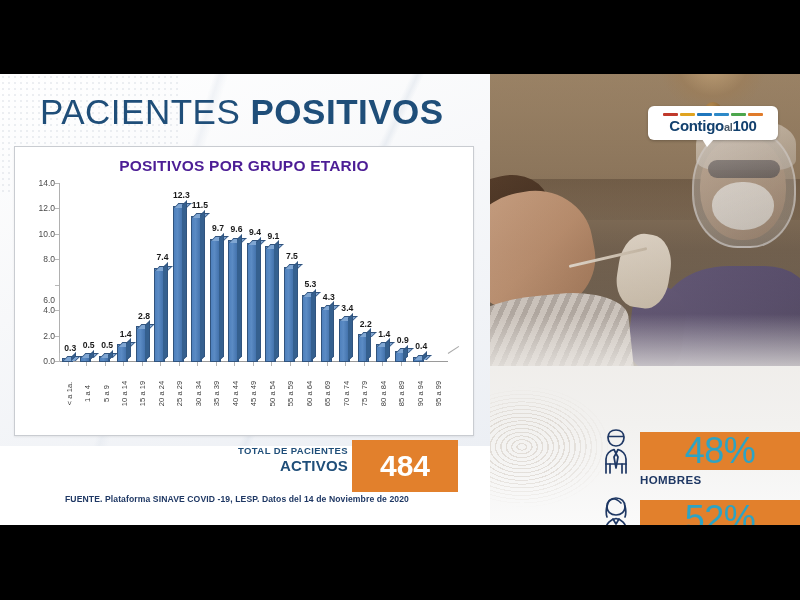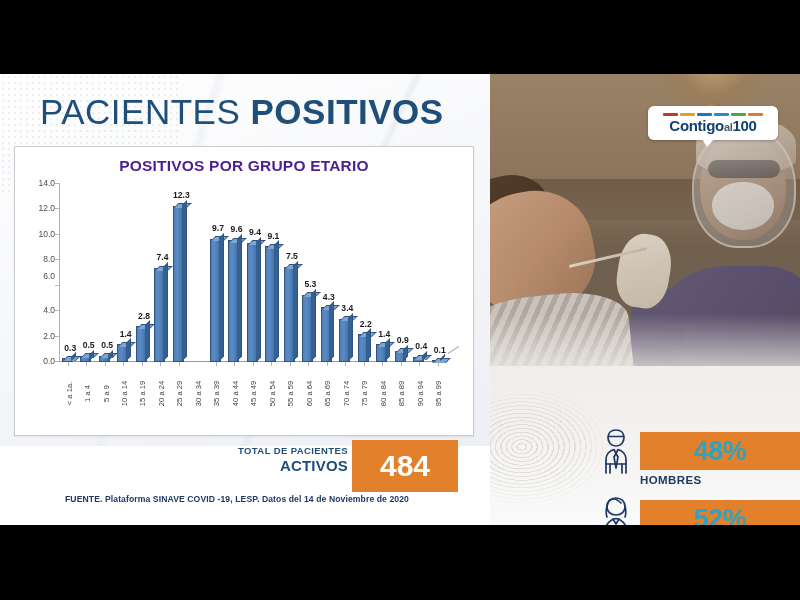--- a/index.html
+++ b/index.html
@@ -201,21 +201,21 @@
     background:#fff; clip-path:polygon(0 0,100% 0,42% 100%); }
   #logo-bars { display:flex; gap:2px; margin-bottom:2px; }
   #logo-bars i { display:block; width:15px; height:3px; border-radius:1px; }
   #logo-text { font-size:15px; font-weight:bold; color:#12406e; letter-spacing:-.3px; line-height:1; white-space:nowrap; }
   #logo-text .al { font-size:11px; font-weight:bold; color:#4a5a6a; }
   #logo-text .c100 { color:#12406e; }
 
   
   .stat { position:absolute; left:150px; width:160px; height:38px; background:#e2802c; z-index:4;
           display:flex; align-items:center; justify-content:center; }
-  .stat-pct { font-size:27px; font-weight:bold; color:#2da3c4; letter-spacing:-.5px; }
+  .stat-pct { font-size:36px; font-weight:normal; color:#2da3c4; letter-spacing:-.5px; }
   .stat-label { position:absolute; left:150px; font-size:11.5px; font-weight:bold; color:#1f3864; letter-spacing:.4px; z-index:4; }
   #stat-hombres { top:358px; }
   #label-hombres { top:400px; }
   #stat-mujeres { top:426px; }
   .person-icon { position:absolute; left:104px; width:44px; height:50px; z-index:4; }
   #icon-hombres { top:352px; }
   #icon-mujeres { top:420px; }
 </style>
 </head>
 <body>
@@ -236,21 +236,21 @@
         </div>
       </div>
 
       <div id="chart-card">
         <div id="chart-title">POSITIVOS POR GRUPO ETARIO</div>
         <div id="plot">
           <div class="ylabels" id="ylabels">
               <div class="ylab" style="top: 178px;">0.0</div>
               <div class="ylab" style="top: 152.571px;">2.0</div>
               <div class="ylab" style="top: 127.143px;">4.0</div>
-              <div class="ylab" style="top: 93px;">6.0</div>
+              <div class="ylab" style="top: 117px;">6.0</div>
               <div class="ylab" style="top: 76.2857px;">8.0</div>
               <div class="ylab" style="top: 50.8571px;">10.0</div>
               <div class="ylab" style="top: 25.4286px;">12.0</div>
               <div class="ylab" style="top: 0px;">14.0</div>
             </div>
           <div class="yaxis-line"></div>
           <div class="baseline-3d"></div>
           <div id="bars">
               <div class="bar-slot" style="left: 0px; width: 18.4762px;">
                 <div class="bar" style="height: 3.81429px;"></div>
@@ -280,20 +280,25 @@
               <div class="bar-slot" style="left: 92.381px; width: 18.4762px;">
                 <div class="bar" style="height: 94.0857px;"></div>
                 <div class="bar-val" style="bottom: 99.5857px;">7.4</div>
                 <div class="xtick"></div>
               </div>
               <div class="bar-slot" style="left: 110.857px; width: 18.4762px;">
                 <div class="bar" style="height: 156.386px;"></div>
                 <div class="bar-val" style="bottom: 161.886px;">12.3</div>
                 <div class="xtick"></div>
               </div>
+              <div class="bar-slot" style="left: 129.333px; width: 18.4762px;">
+                <div class="bar" style="height: 146.214px;"></div>
+                <div class="bar-val" style="bottom: 151.714px;">11.5</div>
+                <div class="xtick"></div>
+              </div>
               <div class="bar-slot" style="left: 147.81px; width: 18.4762px;">
                 <div class="bar" style="height: 123.329px;"></div>
                 <div class="bar-val" style="bottom: 128.829px;">9.7</div>
                 <div class="xtick"></div>
               </div>
               <div class="bar-slot" style="left: 166.286px; width: 18.4762px;">
                 <div class="bar" style="height: 122.057px;"></div>
                 <div class="bar-val" style="bottom: 127.557px;">9.6</div>
                 <div class="xtick"></div>
               </div>
@@ -338,25 +343,20 @@
                 <div class="xtick"></div>
               </div>
               <div class="bar-slot" style="left: 332.571px; width: 18.4762px;">
                 <div class="bar" style="height: 11.4429px;"></div>
                 <div class="bar-val" style="bottom: 16.9429px;">0.9</div>
                 <div class="xtick"></div>
               </div>
               <div class="bar-slot" style="left: 351.048px; width: 18.4762px;">
                 <div class="bar" style="height: 5.08571px;"></div>
                 <div class="bar-val" style="bottom: 10.5857px;">0.4</div>
-                <div class="xtick"></div>
-              </div>
-              <div class="bar-slot" style="left: 369.524px; width: 18.4762px;">
-                <div class="bar" style="height: 1.5px;"></div>
-                <div class="bar-val" style="bottom: 7px;">0.1</div>
                 <div class="xtick"></div>
               </div>
             </div>
           <div class="xlabels" id="xlabels">
               <div class="xlab" style="left: 0px; width: 18.4762px;">
                 <span>&lt; a 1a.</span>
               </div>
               <div class="xlab" style="left: 18.4762px; width: 18.4762px;">
                 <span>1 a 4</span>
               </div>

